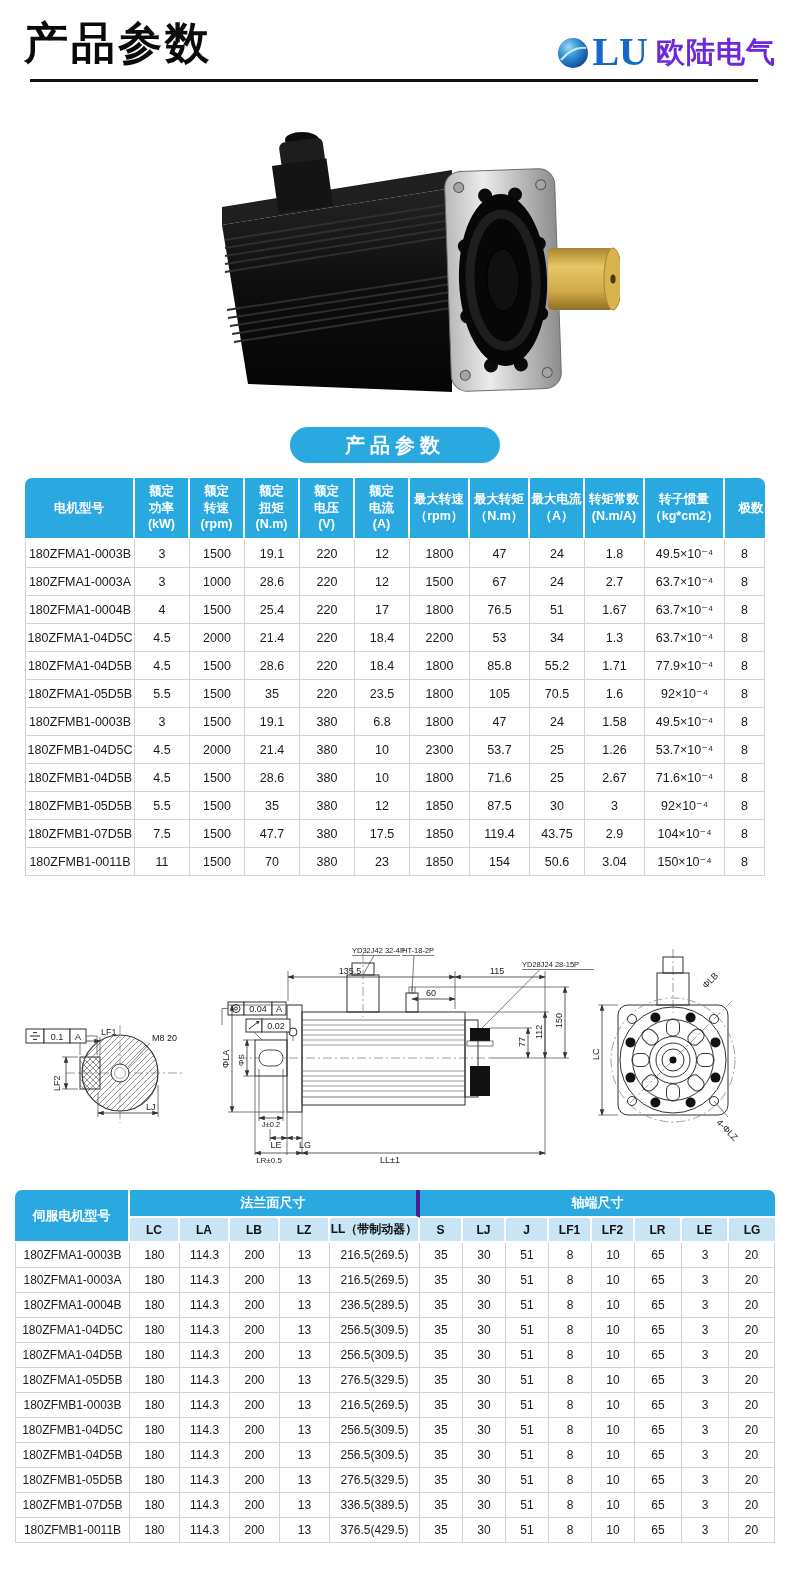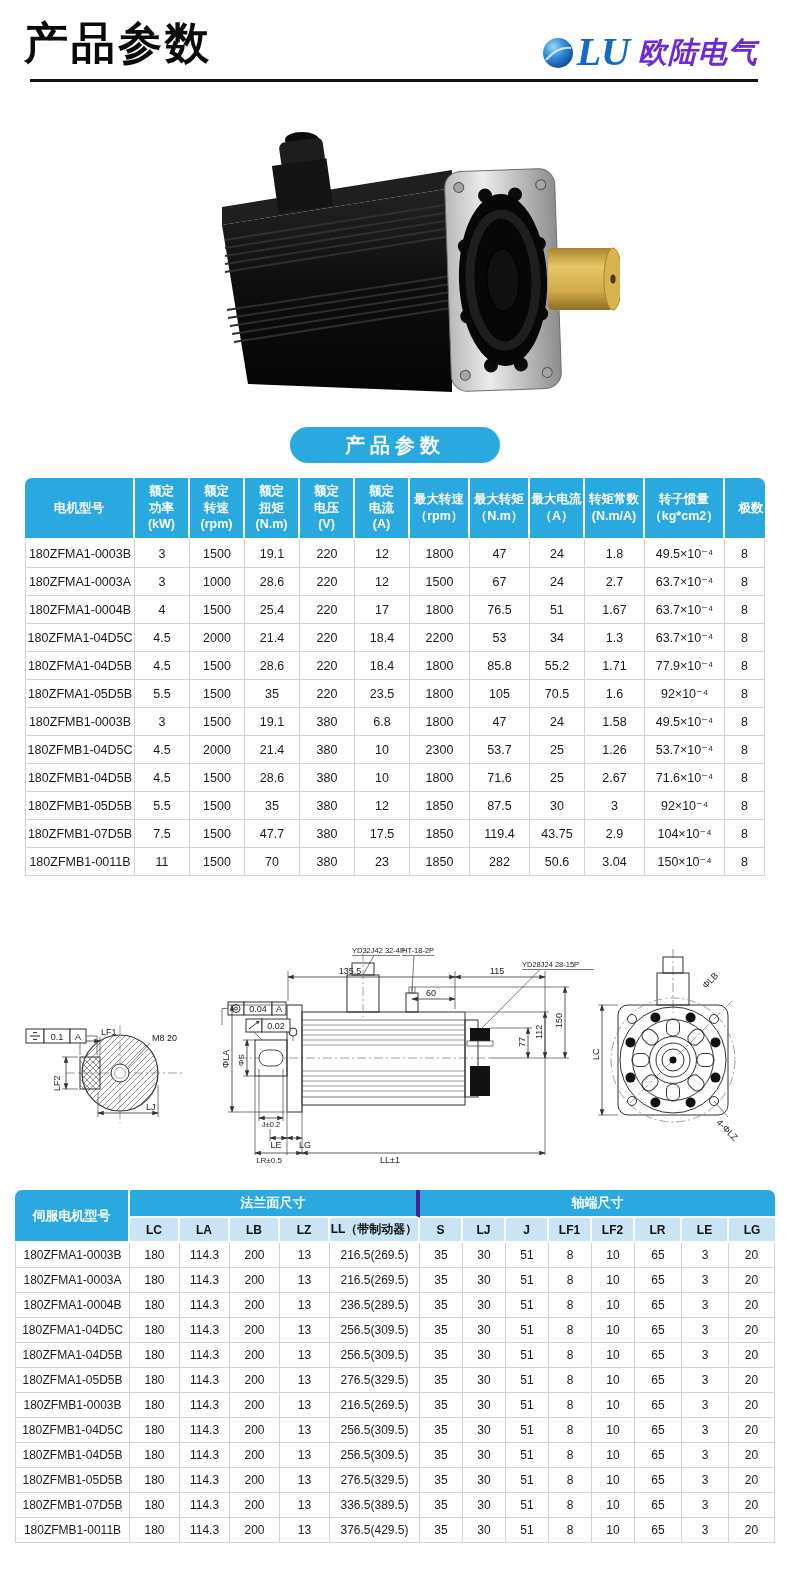--- a/index.html
+++ b/index.html
@@ -1,20 +1,20 @@
 <!DOCTYPE html>
 <html><head>
 <meta charset="utf-8">
 <style>
   html,body{margin:0;padding:0;background:#fff;}
   .page{position:relative;width:790px;height:1582px;background:#fff;overflow:hidden;
         font-family:"Liberation Sans","DejaVu Sans",sans-serif;}
   
   .title{position:absolute;left:24px;top:14px;font-size:44px;font-weight:900;color:#0a0a0a;letter-spacing:3px;}
-  .logo{position:absolute;right:32px;top:32px;display:flex;align-items:center;font-style:italic;}
+  .logo{position:absolute;right:14px;top:32px;display:flex;align-items:center;}
   .logo .lu{font-family:"Liberation Serif","DejaVu Serif",serif;font-weight:bold;font-size:40px;color:#1668c7;line-height:1;margin-left:1px;}
   .logo .cn{font-size:29px;color:#6d28d9;font-weight:bold;margin-left:8px;letter-spacing:1px;line-height:1;}
   .rule{position:absolute;left:30px;top:79px;width:728px;height:3px;background:#111;}
   
   .motor{position:absolute;left:150px;top:100px;width:470px;height:300px;}
   
   .pill{position:absolute;background:#29a9e0;color:#fff;border-radius:18px;text-align:center;
         font-size:20px;font-weight:bold;height:36px;line-height:36px;letter-spacing:5px;}
   .pill1{left:290px;top:427px;width:210px;}
   .pill2{left:257px;top:896px;width:281px;}
@@ -348,21 +348,21 @@
           <td>8</td>
         </tr>
         <tr>
           <td>180ZFMB1-0011B</td>
           <td>11</td>
           <td>1500</td>
           <td>70</td>
           <td>380</td>
           <td>23</td>
           <td>1850</td>
-          <td>282</td>
+          <td>154</td>
           <td>50.6</td>
           <td>3.04</td>
           <td>150×10⁻⁴</td>
           <td>8</td>
         </tr>
       </tbody>
     </table>
 
 
   <svg class="diagram" width="790" height="235" viewBox="0 0 790 235">

